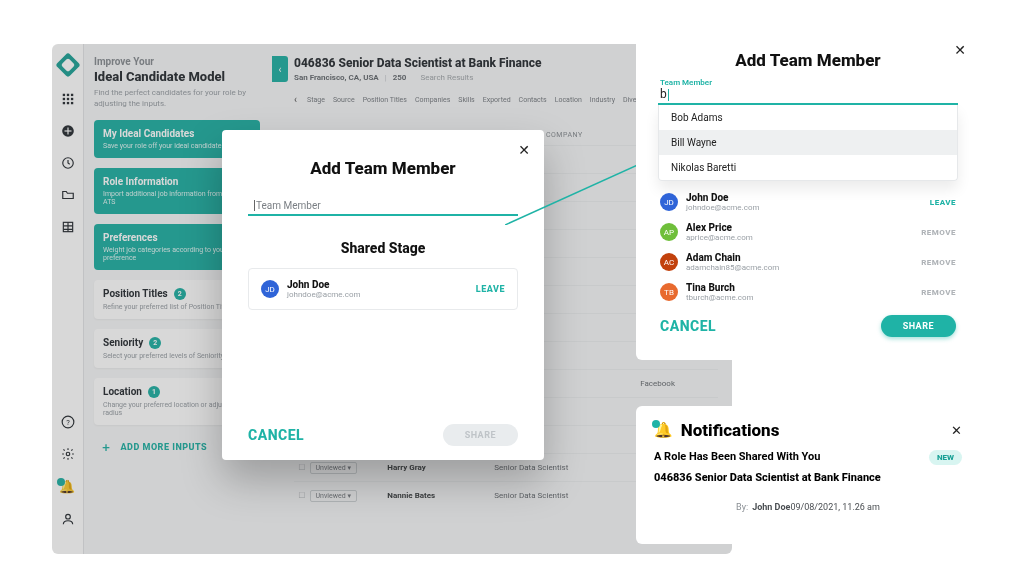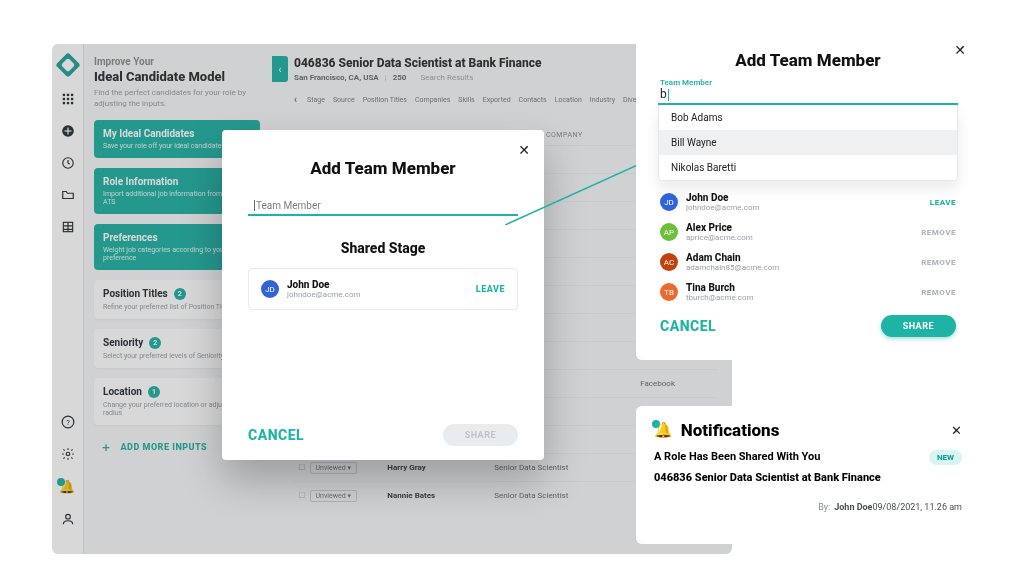--- a/index.html
+++ b/index.html
@@ -98,21 +98,21 @@
   
   .notif { left:636px; top:406px; width:344px; height:138px; padding:14px 18px 12px;}
   .notif .head { display:flex; align-items:center; gap:6px;}
   .bell { position:relative; font-size:15px;}
   .bell .dot { position:absolute; left:-2px; top:-1px; width:8px; height:8px; background:#1fb3a6; border-radius:50%;}
   .notif h2 { font-size:17px; font-weight:800; margin:0 0 0 2px; flex:1;}
   .notif .line1 { display:flex; align-items:flex-start; margin-top:10px;}
   .notif .line1 .txt { font-size:11px; font-weight:700;}
   .new-badge { background:#d8f5f1; color:#17a095; font-size:8px; font-weight:800; padding:3px 8px; border-radius:10px;}
   .notif .line2 { font-size:11px; font-weight:800; margin-top:6px;}
-  .notif .meta { display:flex; justify-content:flex-end; font-size:9px; color:#4b4f53; margin-top:18px;}
+  .notif .meta { display:flex; justify-content:center; font-size:9px; color:#4b4f53; margin-top:18px;}
   .notif .meta .by-label { color:#8a8f94; font-weight:400; margin-right:4px;}
 
   svg.ico { display:block; }
 </style>
 </head>
 <body>
 
 <div class="stage">
   <div class="icon-rail">
     <div class="logo"></div>

